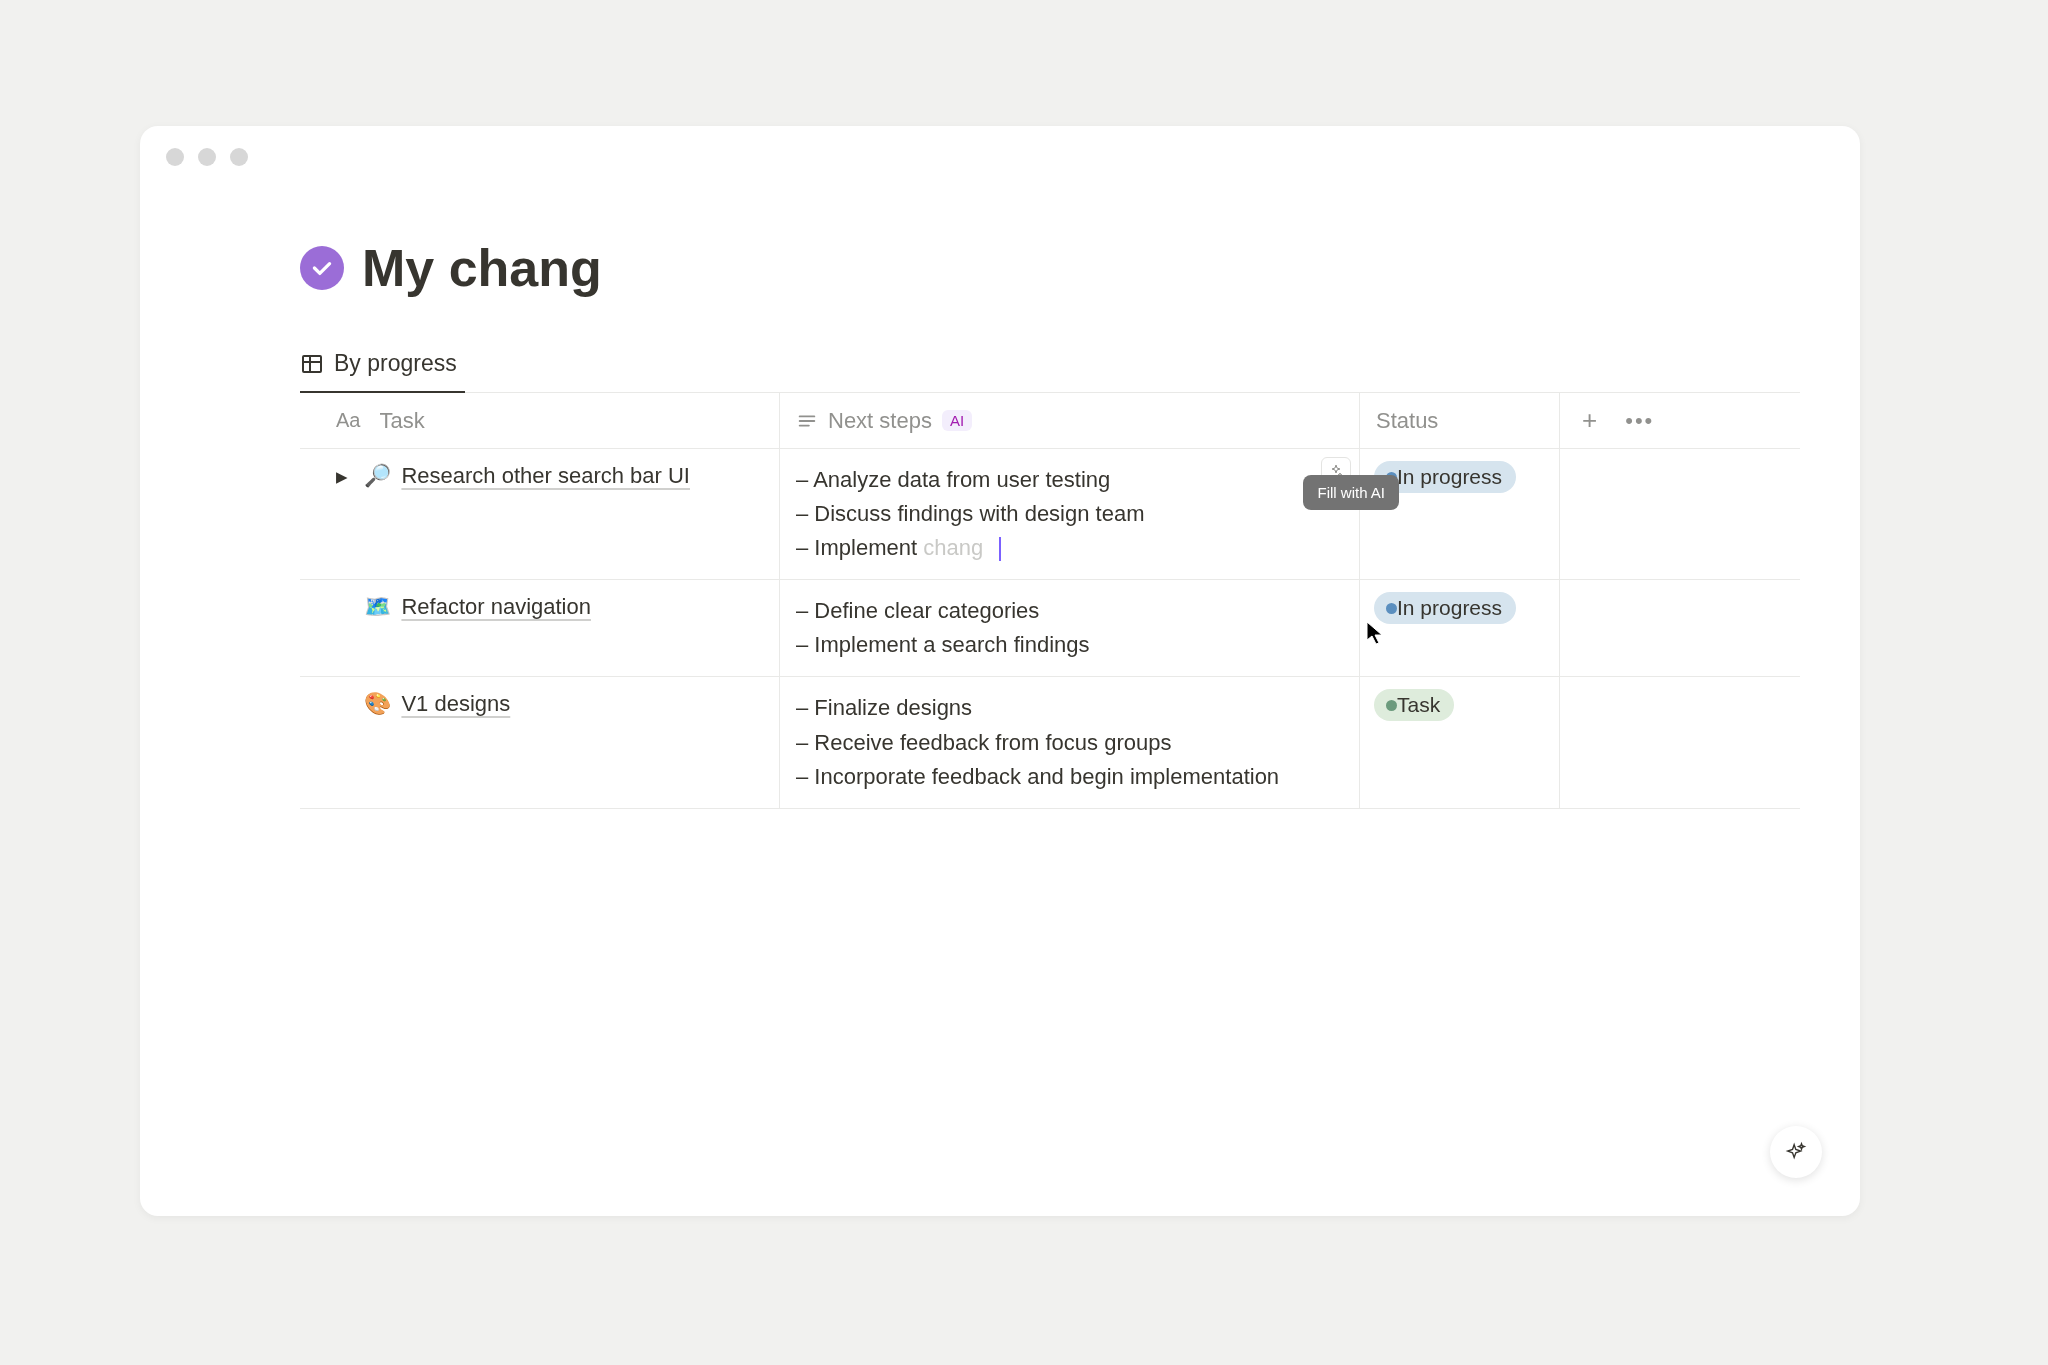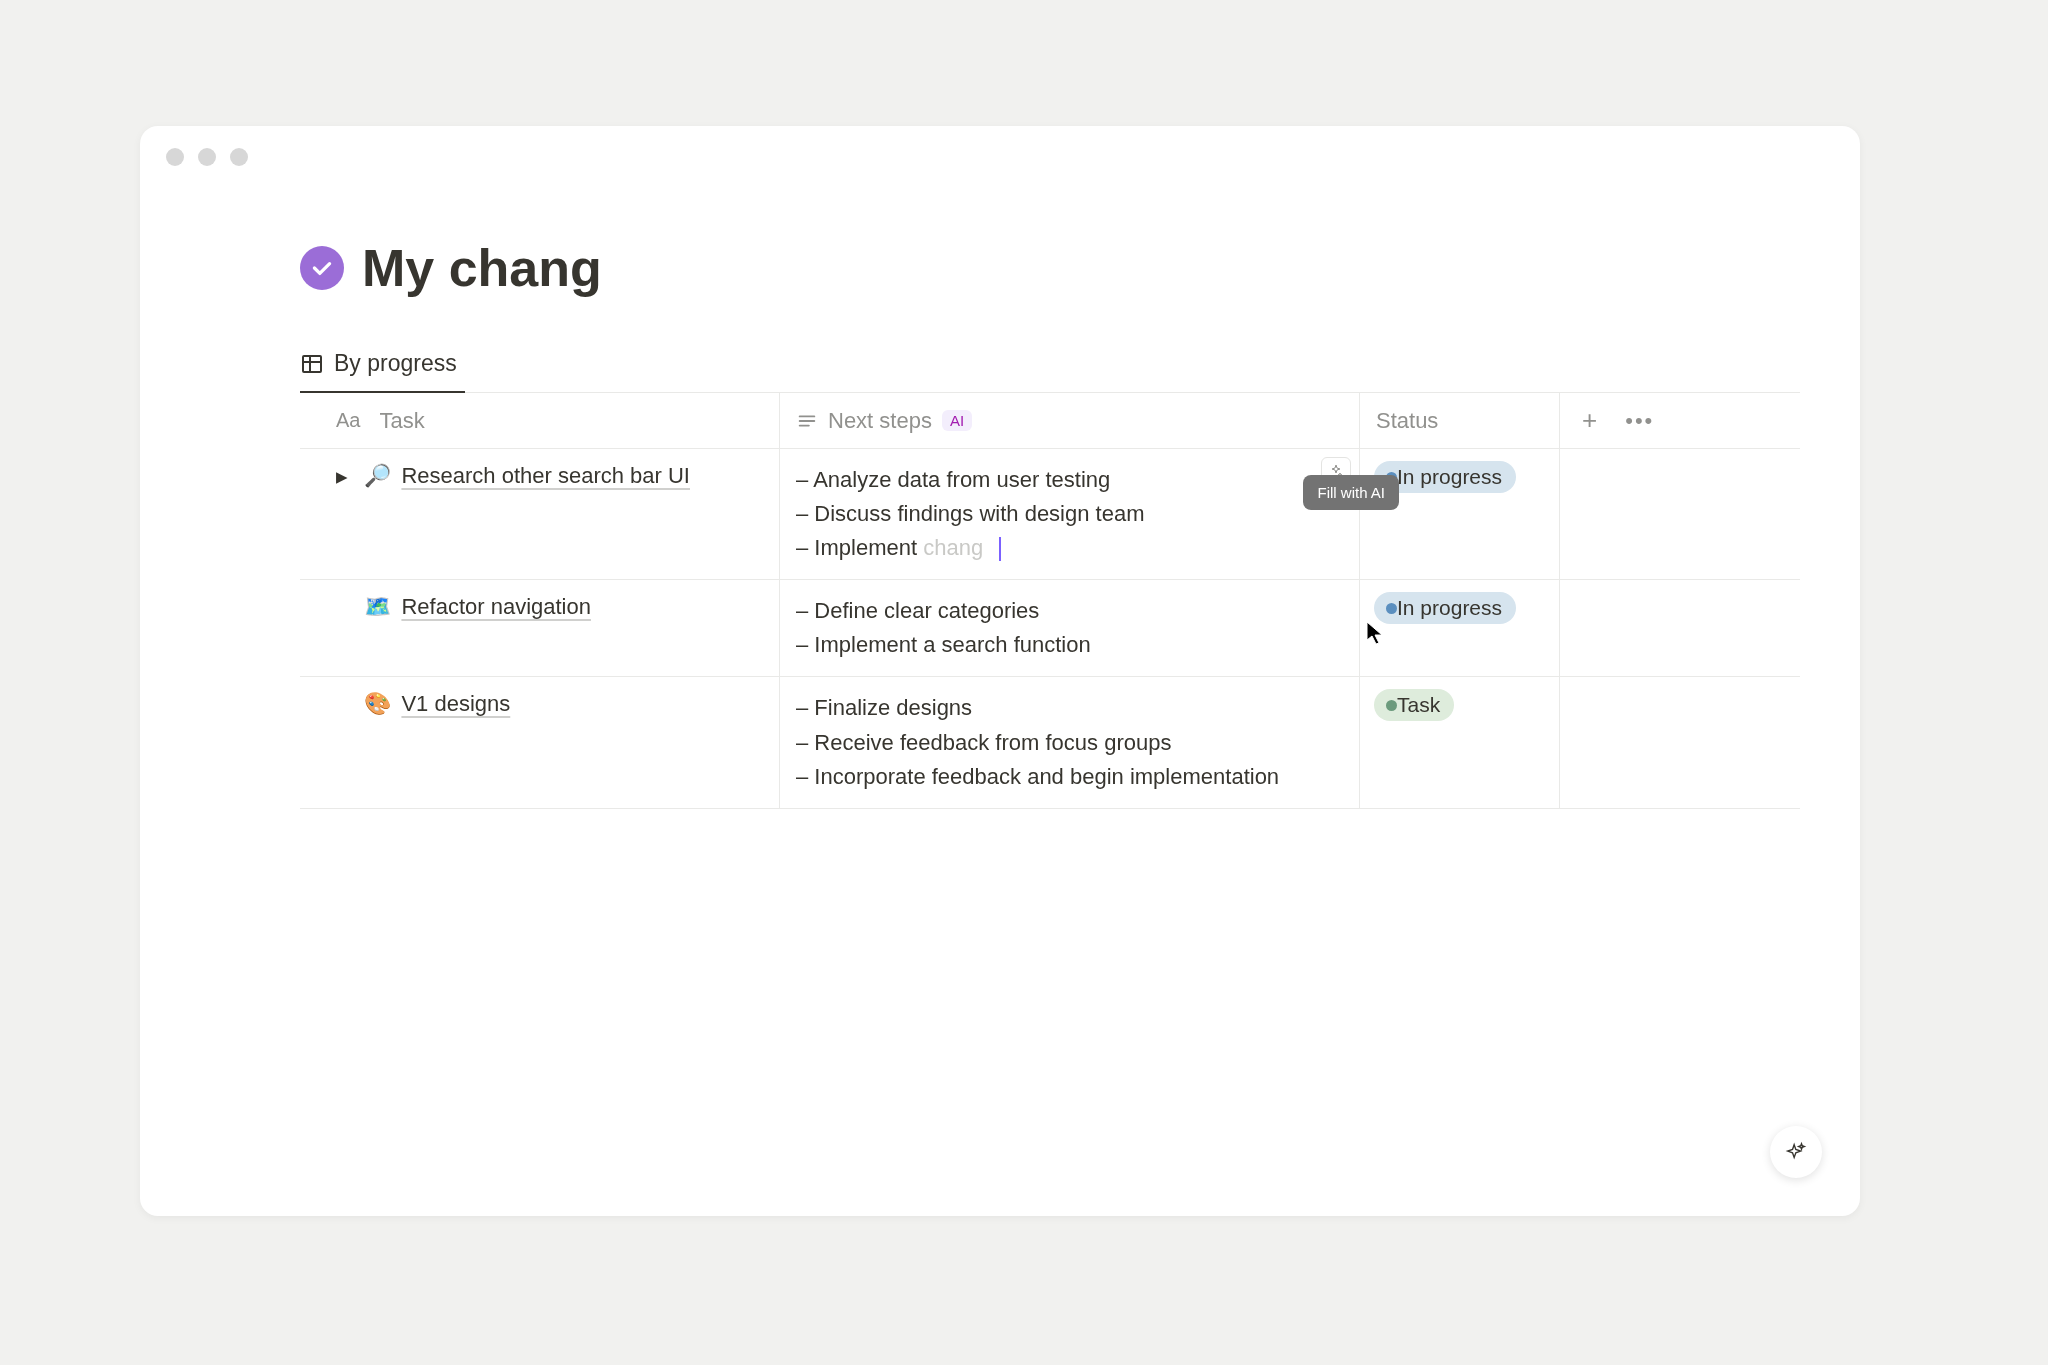--- a/index.html
+++ b/index.html
@@ -352,21 +352,21 @@
       </div>
 
       <div class="db-row">
         <div class="cell-task">
           <span class="disclosure"></span>
           <span class="task-emoji">🗺️</span>
           <span class="task-title">Refactor navigation</span>
         </div>
         <div class="cell-next">
           <div>– Define clear categories</div>
-          <div>– Implement a search function</div>
+          <div>– Implement a search findings</div>
         </div>
         <div class="cell-status">
           <span class="status-pill pill-progress">
             <span class="dot"></span>
             <span>In progress</span>
           </span>
         </div>
       </div>
 
       <div class="db-row">

